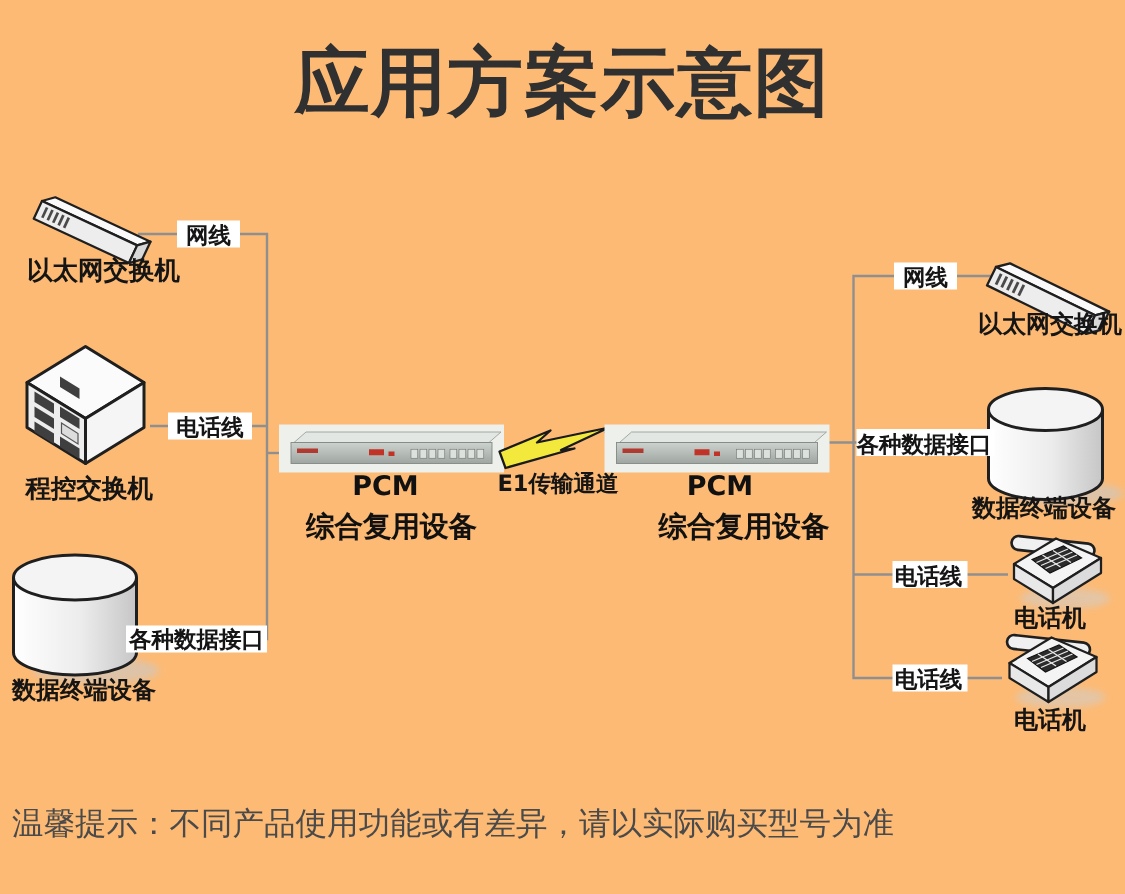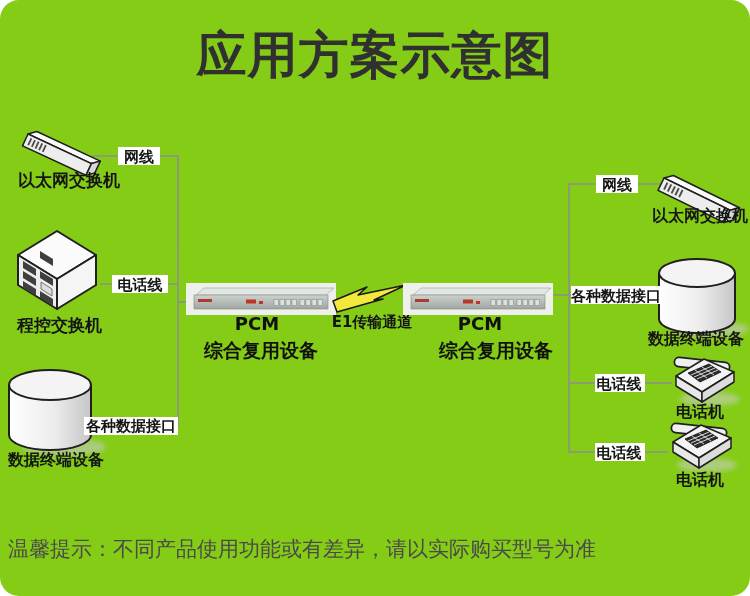--- a/index.html
+++ b/index.html
@@ -1,16 +1,16 @@
 <!DOCTYPE html>
 <html><head>
 <meta charset="utf-8">
 <style>
   html,body { margin:0; padding:0; background:#ffffff; }
-  .stage { width:750px; height:596px; position:relative; background:#84cc16; overflow:hidden;border-radius:19px; }
+  .stage { width:750px; height:596px; position:relative; background:#fdba74; overflow:hidden; }
   svg { display:block; }
   text { font-family:"DejaVu Sans", sans-serif; }
   .t-title { font-size:50px; font-weight:700; fill:#303030; letter-spacing:1px; }
   .t-lbl   { font-size:15px; font-weight:700; fill:#151515; }
   .t-lbl16 { font-size:16px; font-weight:700; fill:#151515; }
   .t-lbl17 { font-size:17px; font-weight:700; fill:#151515; }
   .t-dev   { font-size:18px; font-weight:700; fill:#111111; }
   .t-dev19 { font-size:19px; font-weight:700; fill:#111111; }
   .t-tip   { font-size:21px; font-weight:400; fill:#4a4a4a; }
   .wire  { stroke:#8f8f8f; stroke-width:1.6; fill:none; }

